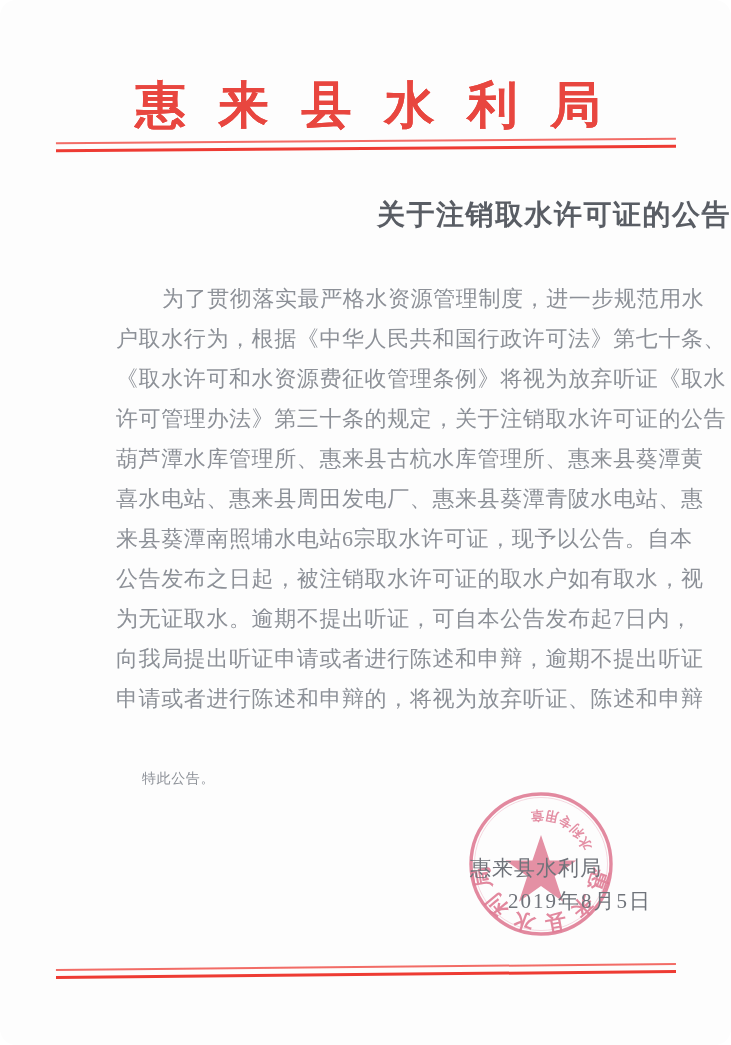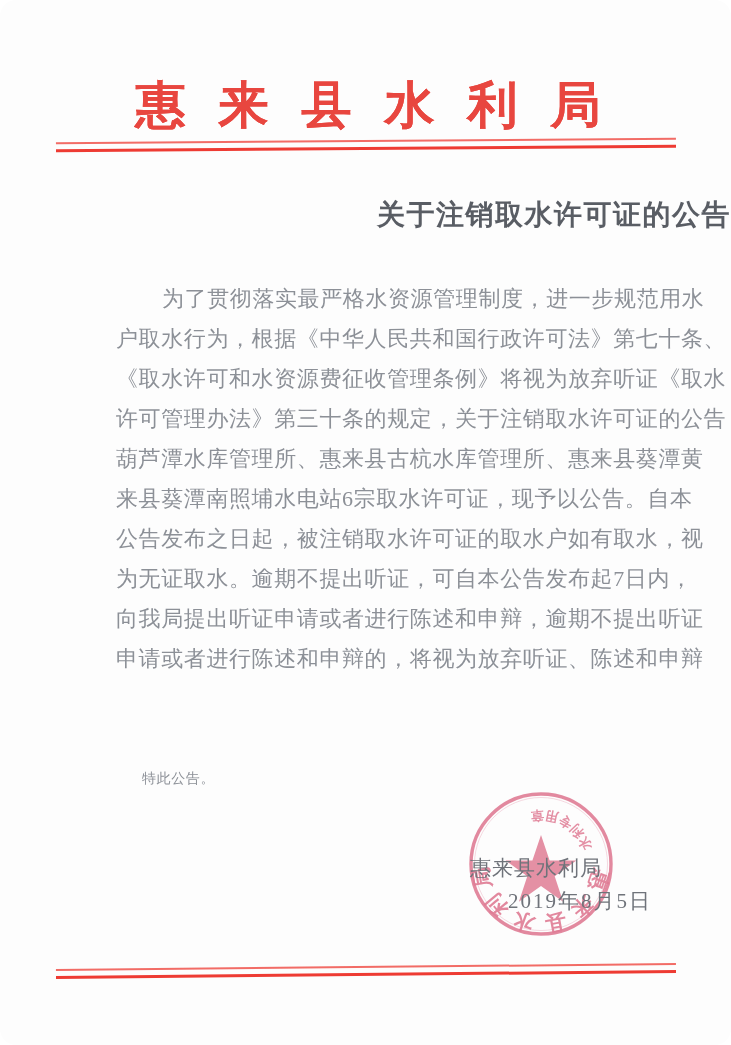--- a/index.html
+++ b/index.html
@@ -182,20 +182,21 @@
   </div>
 
   <div class="doc-title">关于注销取水许可证的公告</div>
 
   <div class="body-text">
     <div class="body-line indent">为了贯彻落实最严格水资源管理制度，进一步规范用水</div>
     <div class="body-line">户取水行为，根据《中华人民共和国行政许可法》第七十条、</div>
     <div class="body-line">《取水许可和水资源费征收管理条例》将视为放弃听证《取水</div>
     <div class="body-line">许可管理办法》第三十条的规定，关于注销取水许可证的公告</div>
     <div class="body-line">葫芦潭水库管理所、惠来县古杭水库管理所、惠来县葵潭黄</div>
+    <div class="body-line">喜水电站、惠来县周田发电厂、惠来县葵潭青陂水电站、惠</div>
     <div class="body-line">来县葵潭南照埔水电站6宗取水许可证，现予以公告。自本</div>
     <div class="body-line">公告发布之日起，被注销取水许可证的取水户如有取水，视</div>
     <div class="body-line">为无证取水。逾期不提出听证，可自本公告发布起7日内，</div>
     <div class="body-line">向我局提出听证申请或者进行陈述和申辩，逾期不提出听证</div>
     <div class="body-line">申请或者进行陈述和申辩的，将视为放弃听证、陈述和申辩</div>
   </div>
 
   <div class="closing">特此公告。</div>
 
   <div class="seal">

